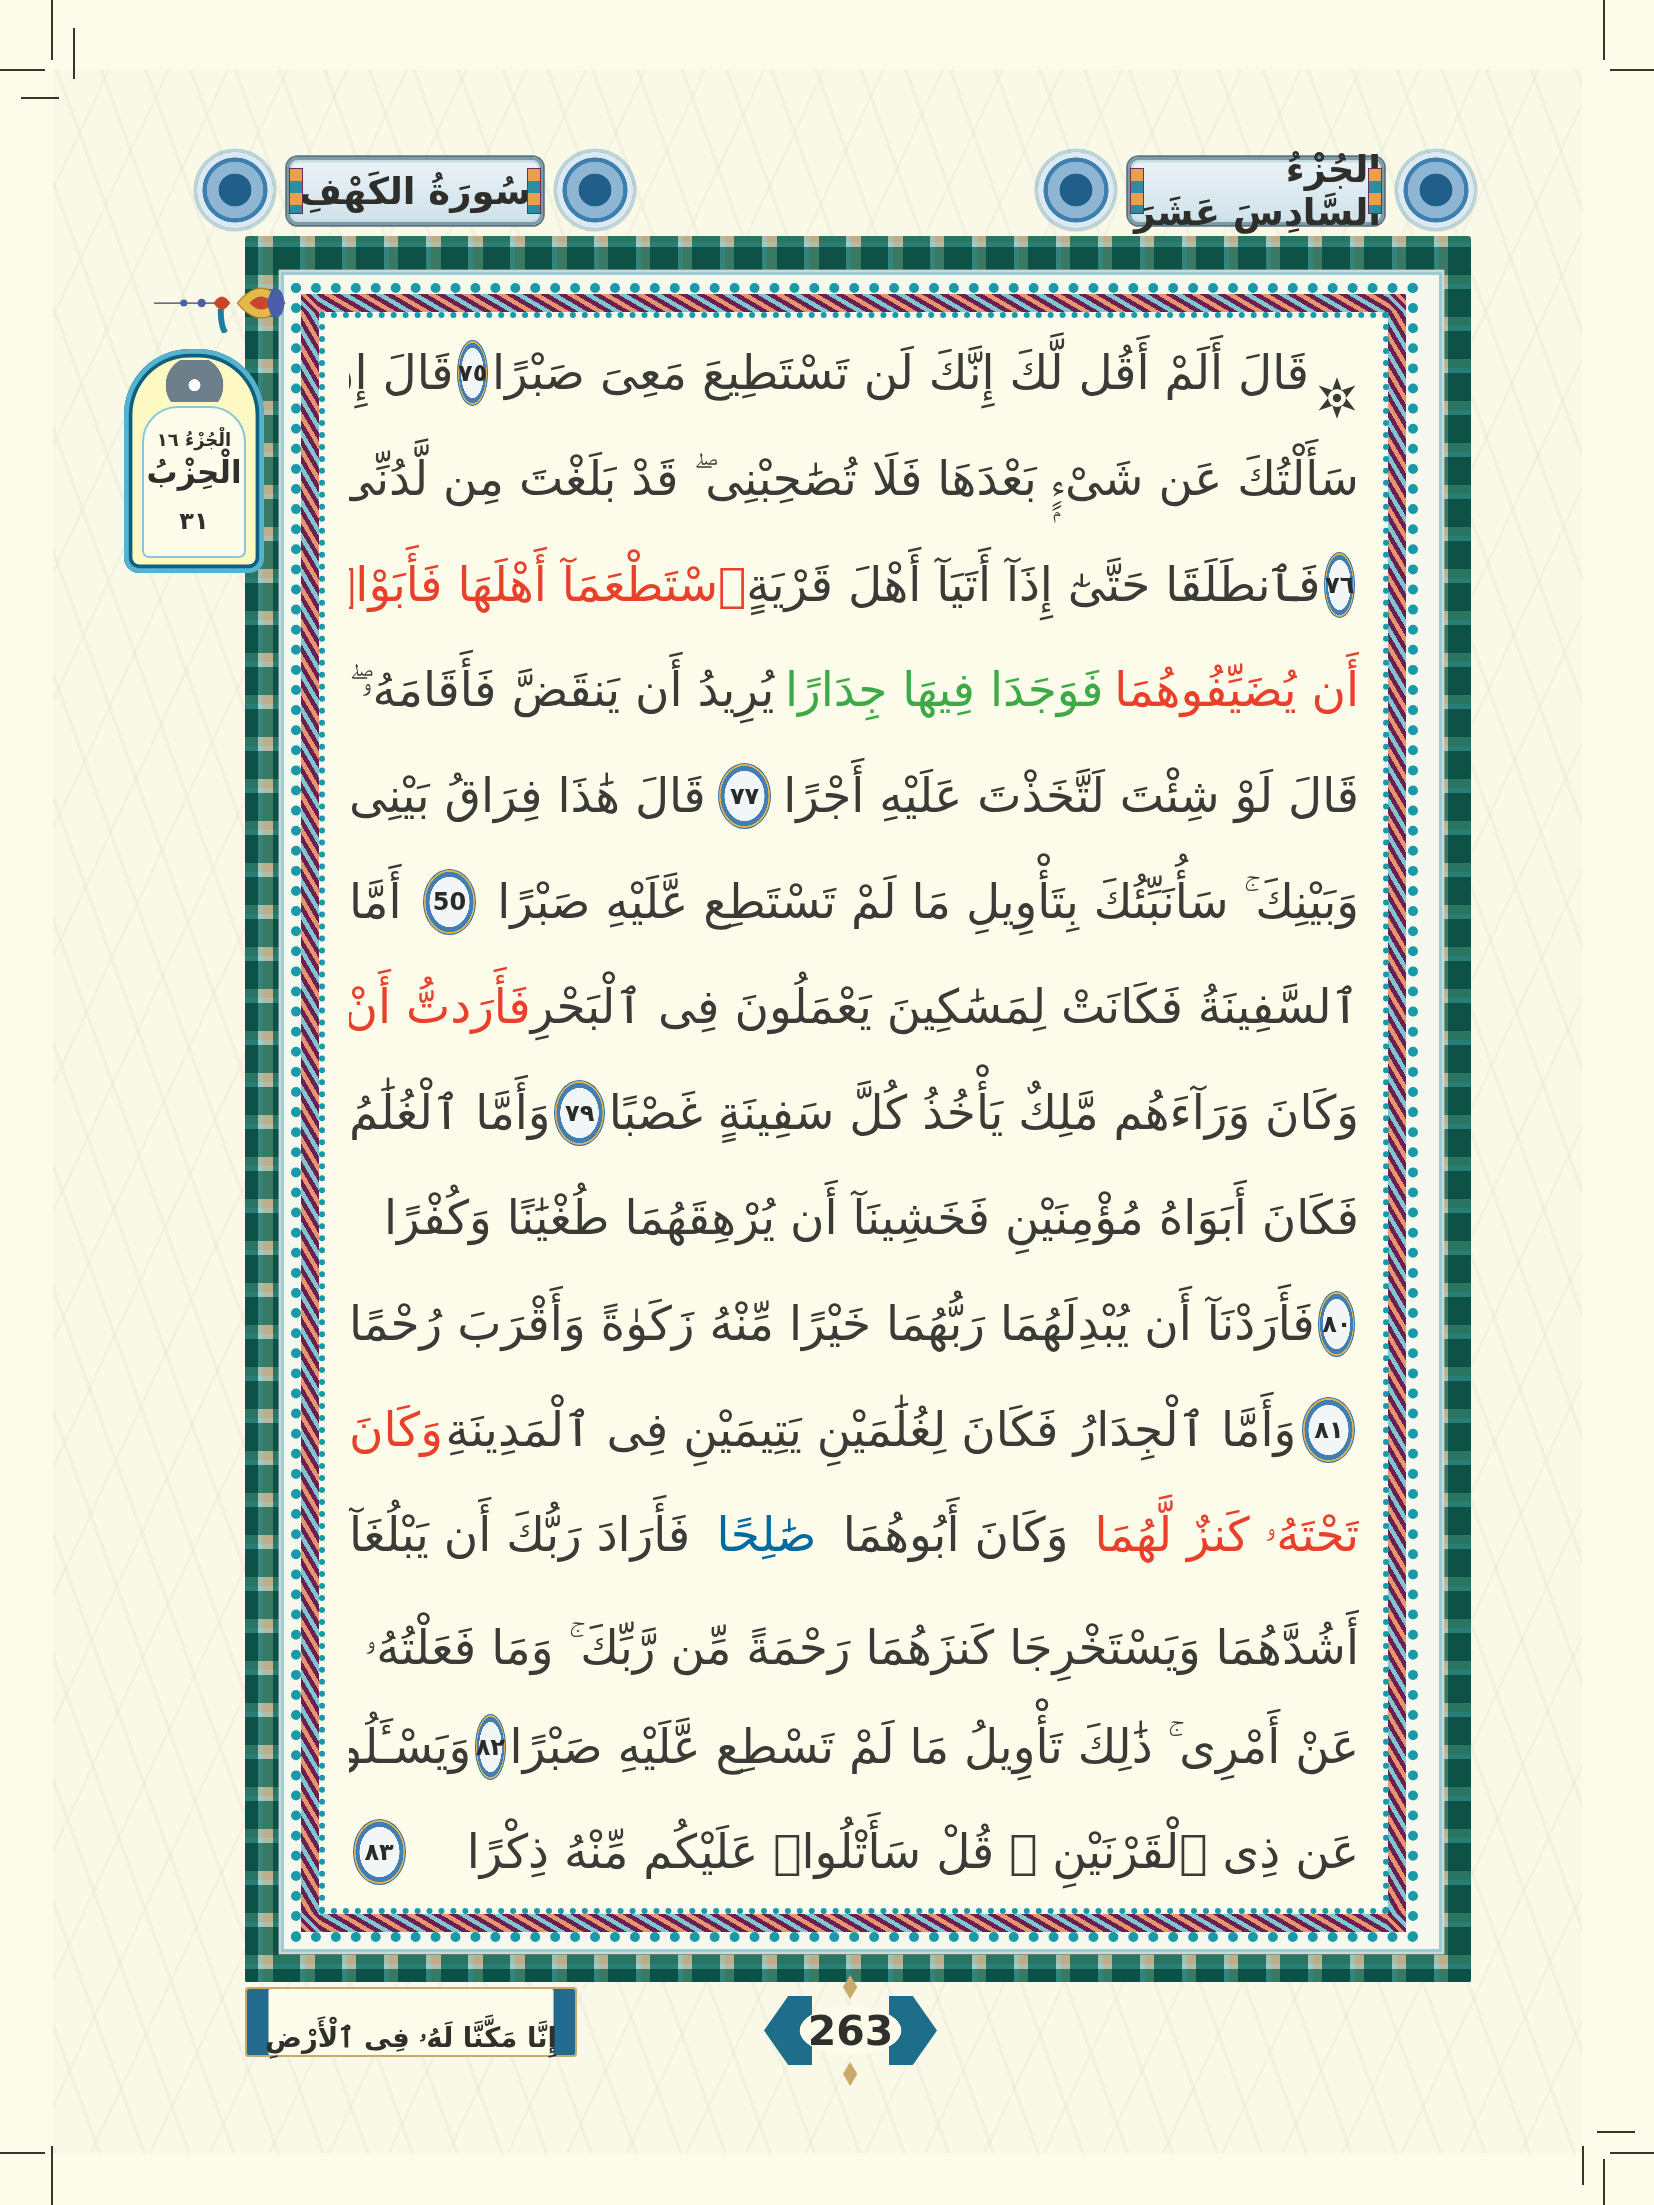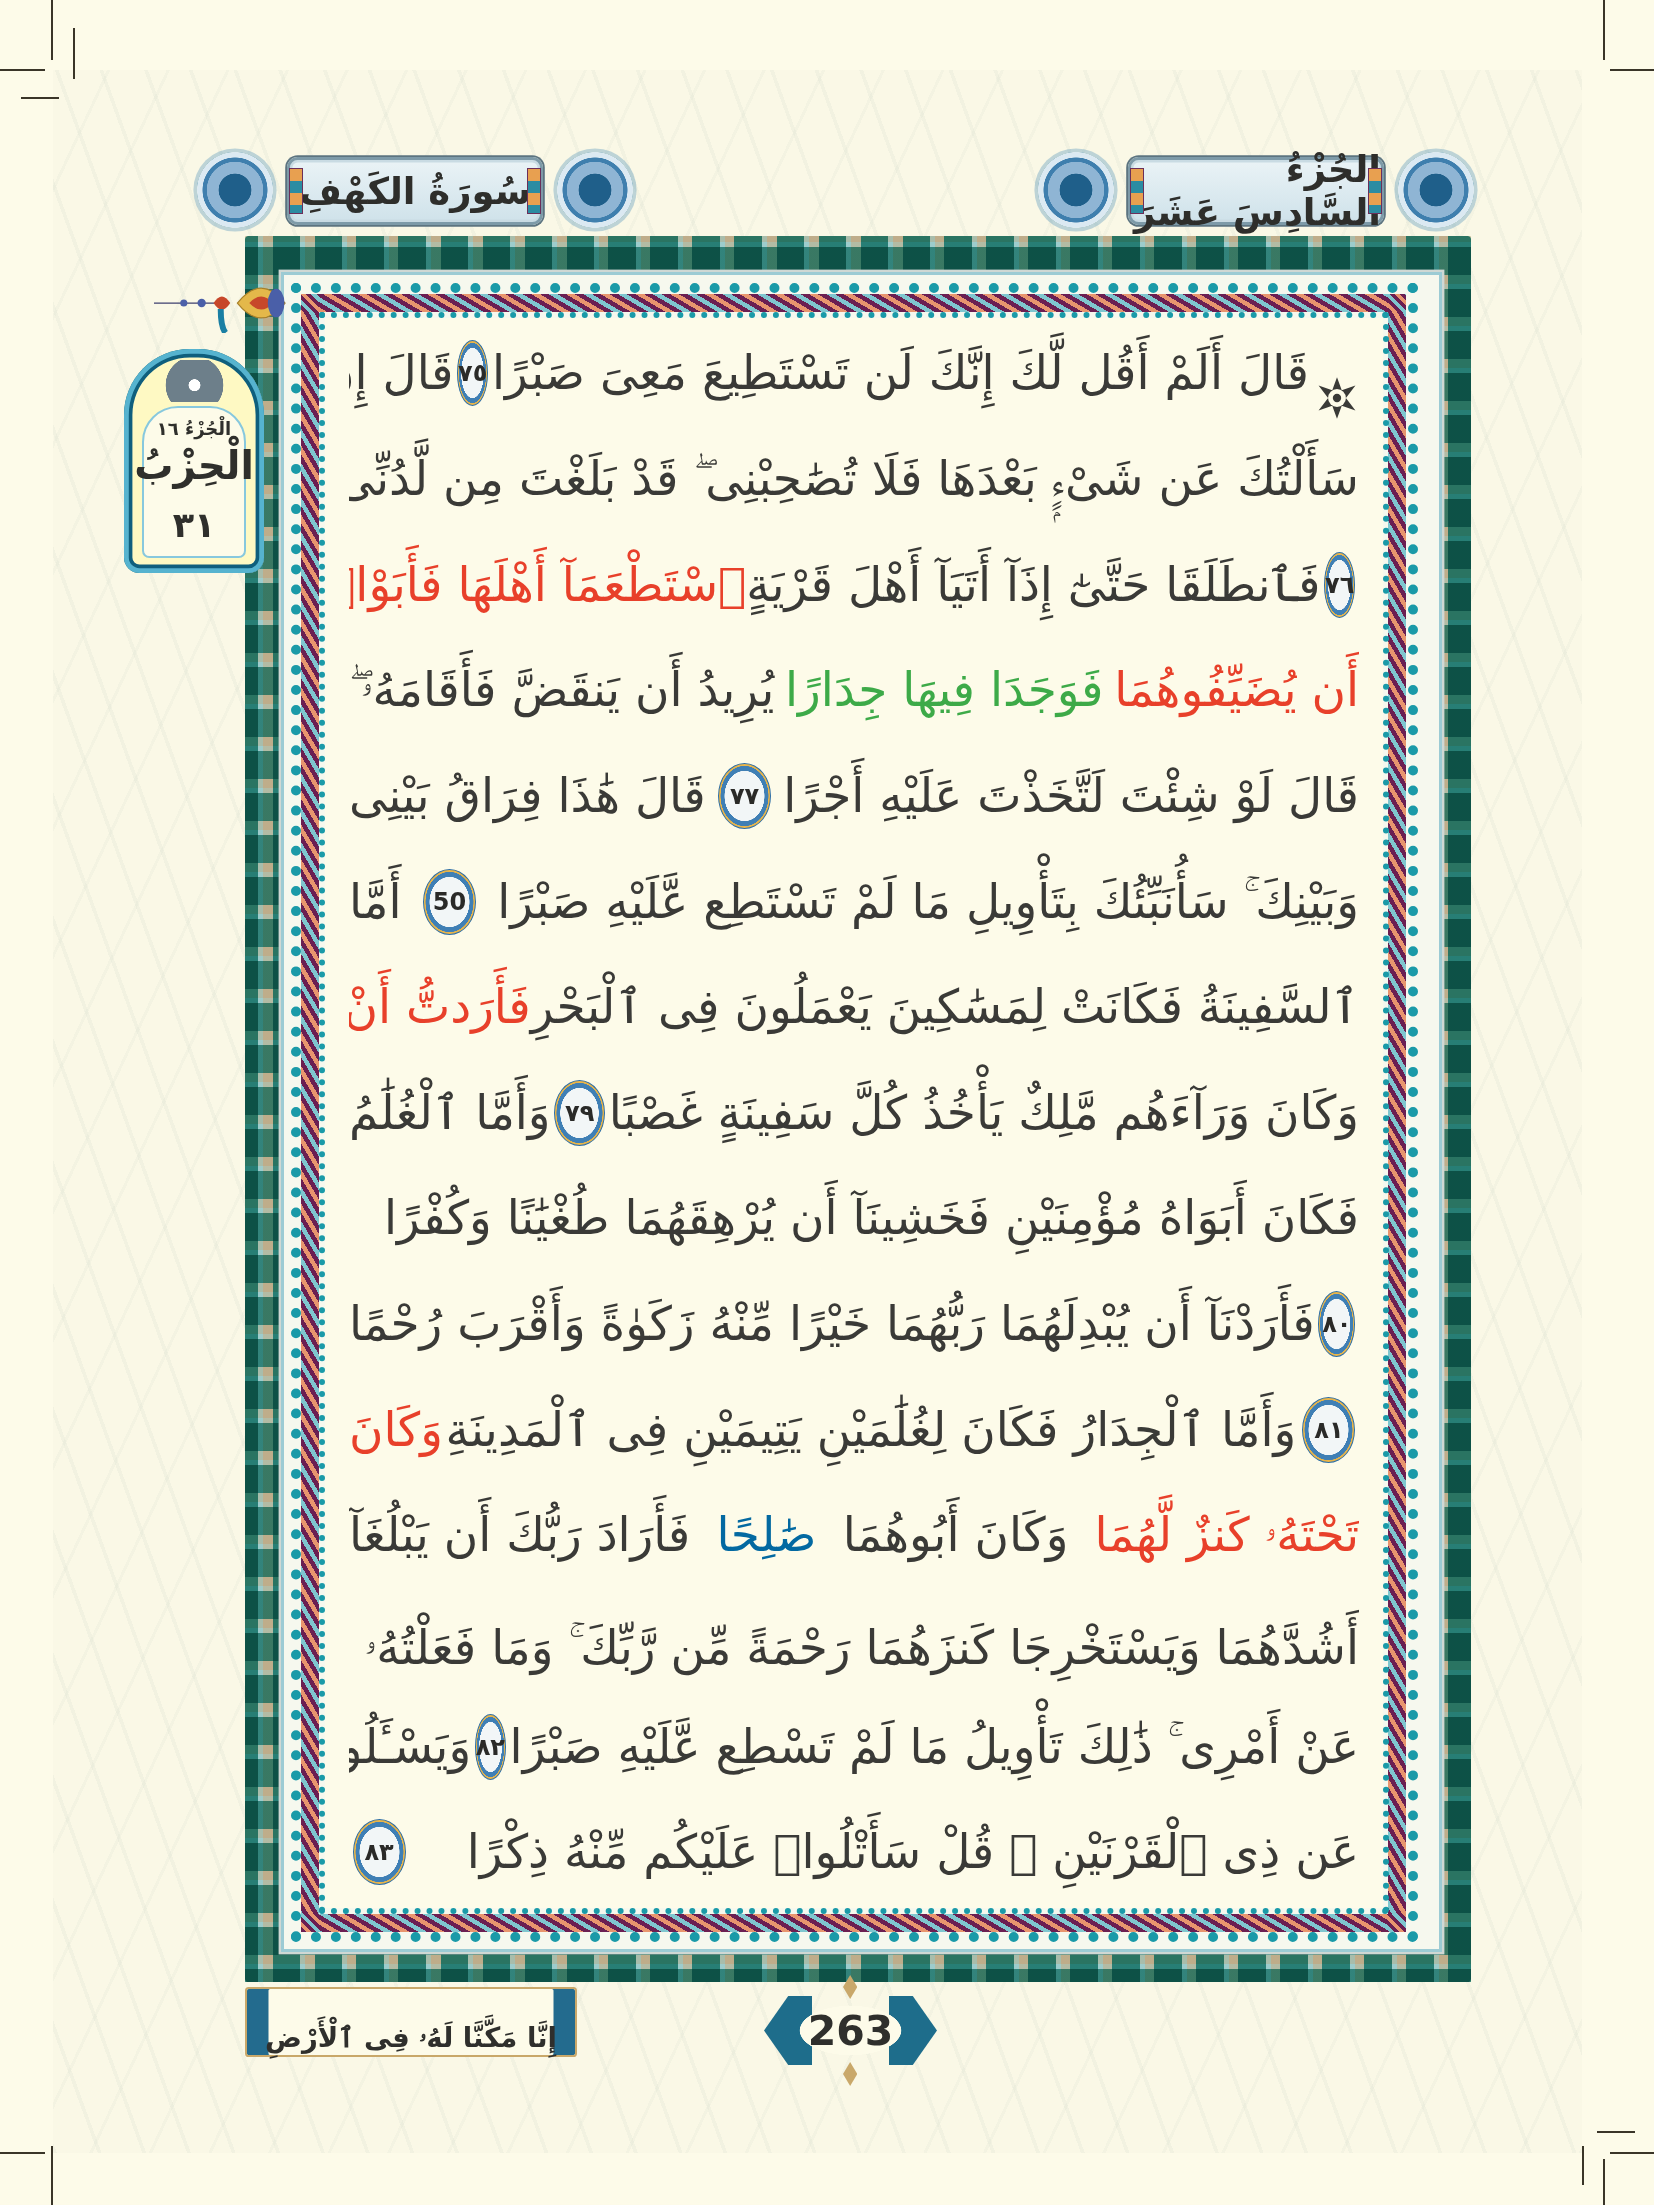--- a/index.html
+++ b/index.html
@@ -120,22 +120,22 @@
     box-shadow: inset 0 0 0 4.8px #56b3cf, inset 0 0 0 8.4px #0f5f7d;
   }
   .hizb-inner {
     position: absolute; left: 18px; top: 57px; right: 18px; bottom: 15.5px;
     background: #fdfbe9; border-radius: 36px 36px 7.2px 7.2px;
     border: 2.4px solid #87c8de;
     display: flex; flex-direction: column; align-items: center; justify-content: center;
     direction: rtl; color: #2f2f2c;
   }
   .hizb-juz { font-size: 18px; font-weight: bold; }
-  .hizb-label { font-size: 39px; font-weight: bold; margin-top: 3.6px; }
-  .hizb-num { font-size: 35px; font-weight: bold; margin-top: 17px; }
+  .hizb-label { font-size: 31px; font-weight: bold; margin-top: 3.6px; }
+  .hizb-num { font-size: 24px; font-weight: bold; margin-top: 17px; }
   .hizb-crown {
     position: absolute; left: 30px; top: 10.7px; width: 81px; height: 42px;
     background: radial-gradient(circle at 50% 60%, #ffffff 0 12%, #6d7f8a 13% 60%, transparent 61%);
   }
 
   
   .catchword {
     position: absolute; left: 245px; top: 1987px; width: 328px; height: 66px;
     background: #fdfbe9; border: 2.4px solid #c9a86a; border-radius: 3.6px;
     display: flex; align-items: flex-end; justify-content: center;

